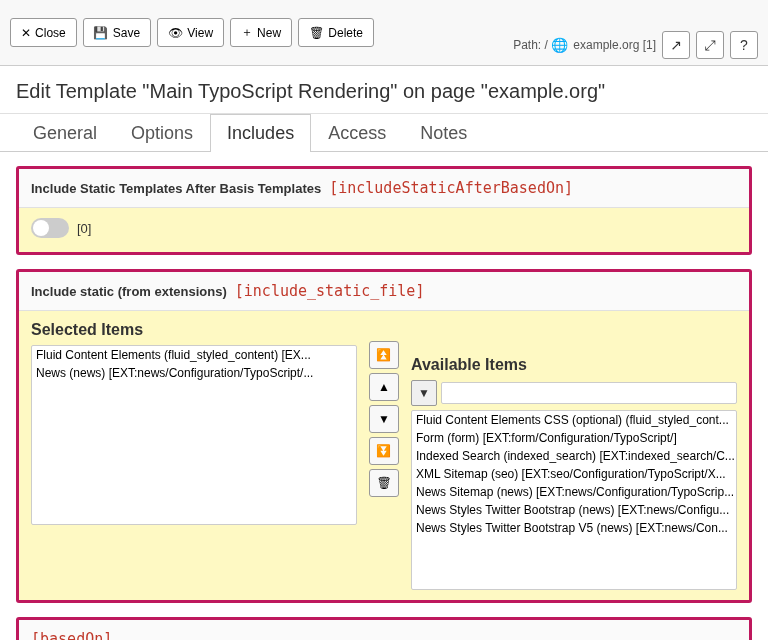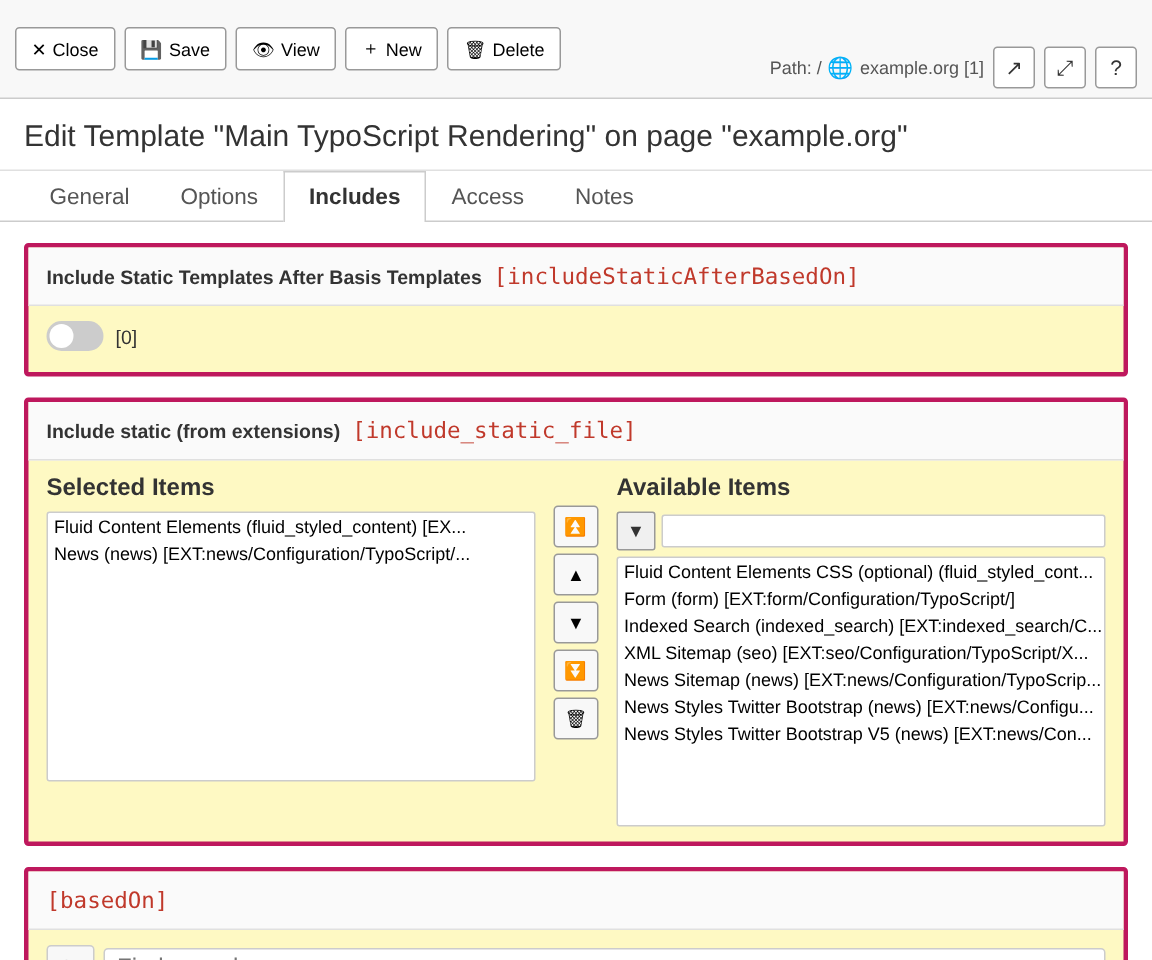--- a/index.html
+++ b/index.html
@@ -28,26 +28,26 @@
       font-size: 20px; font-weight: normal; padding: 14px 16px 10px;
       background: #fff; border-bottom: 1px solid #e0e0e0;
     }
 
     .tabs-container {
       background: #fff; border-bottom: 1px solid #ccc; padding: 0 16px;
       display: flex; gap: 0;
     }
     .tab {
       padding: 8px 16px; cursor: pointer; border: 1px solid transparent;
-      border-bottom: none; font-size: 15px; color: #555;
+      border-bottom: none; font-size: 18px; color: #555;
       margin-bottom: -1px;
     }
     .tab.active {
       border-color: #ccc; border-bottom-color: #fff; background: #fff;
-      color: #333; font-weight: bold;
+      color: #333; font-weight: normal;
     }
 
     .content-area {
       padding: 14px 16px; background: #fff;
     }
 
     .section-card {
       border: 3px solid #be185d; border-radius: 3px; margin-bottom: 14px; background: #fef9c3;
     }
     .section-header {
@@ -65,21 +65,21 @@
       position: relative; cursor: pointer; display: inline-block;
     }
     .toggle::after {
       content: ''; position: absolute; left: 2px; top: 2px;
       width: 16px; height: 16px; background: #fff; border-radius: 50%;
       transition: left 0.2s;
     }
 
     .two-col-layout { display: flex; gap: 12px; }
     .col-left { flex: 1; min-width: 0; }
-    .col-right { flex: 1; min-width: 0; }
+    .col-right { flex: 1; min-width: 0; margin-top: 35px; }
     .col-label { font-weight: bold; font-size: 16px; margin-bottom: 6px; }
 
     .list-box {
       border: 1px solid #ccc; width: 100%; height: 180px;
       overflow-y: auto; font-size: 12px; background: #fff;
     }
     .list-box option { padding: 2px 4px; }
 
     .btn-col {
       display: flex; flex-direction: column; gap: 4px; justify-content: flex-start; padding-top: 20px;

